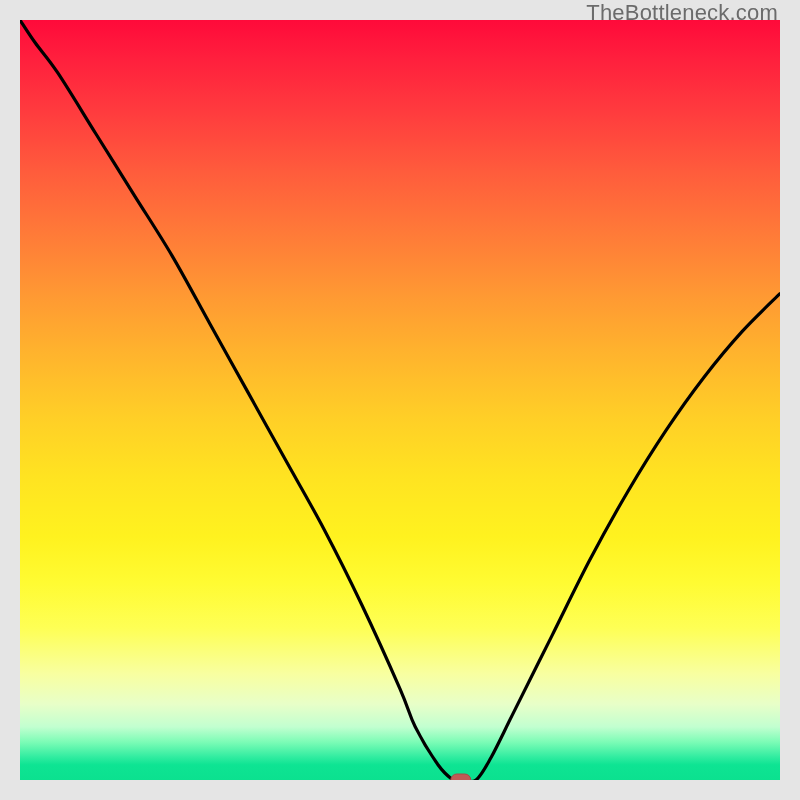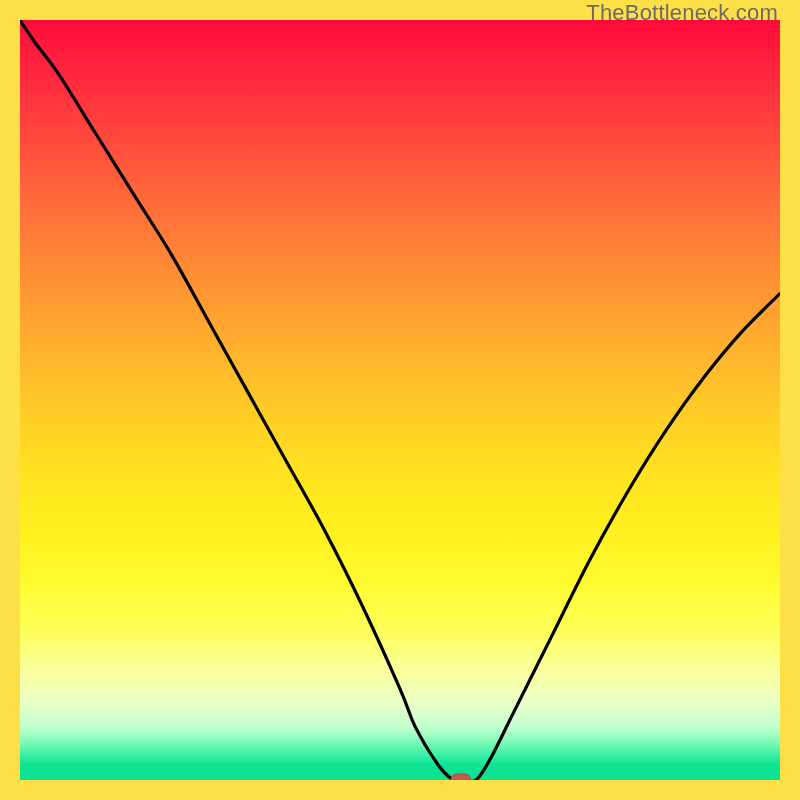--- a/index.html
+++ b/index.html
@@ -9,21 +9,21 @@
     height: 800px;
     background: #000000;
     overflow: hidden;
   }
   .frame {
     position: absolute;
     left: 0;
     top: 0;
     width: 800px;
     height: 800px;
-    background: #fde047;
+    background: #e5e5e5;
   }
   .plot {
     position: absolute;
     left: 20px;
     top: 20px;
     width: 760px;
     height: 760px;
     background: linear-gradient(to bottom,
       #ff0a3a 0%,
       #ff1f3d 5%,

